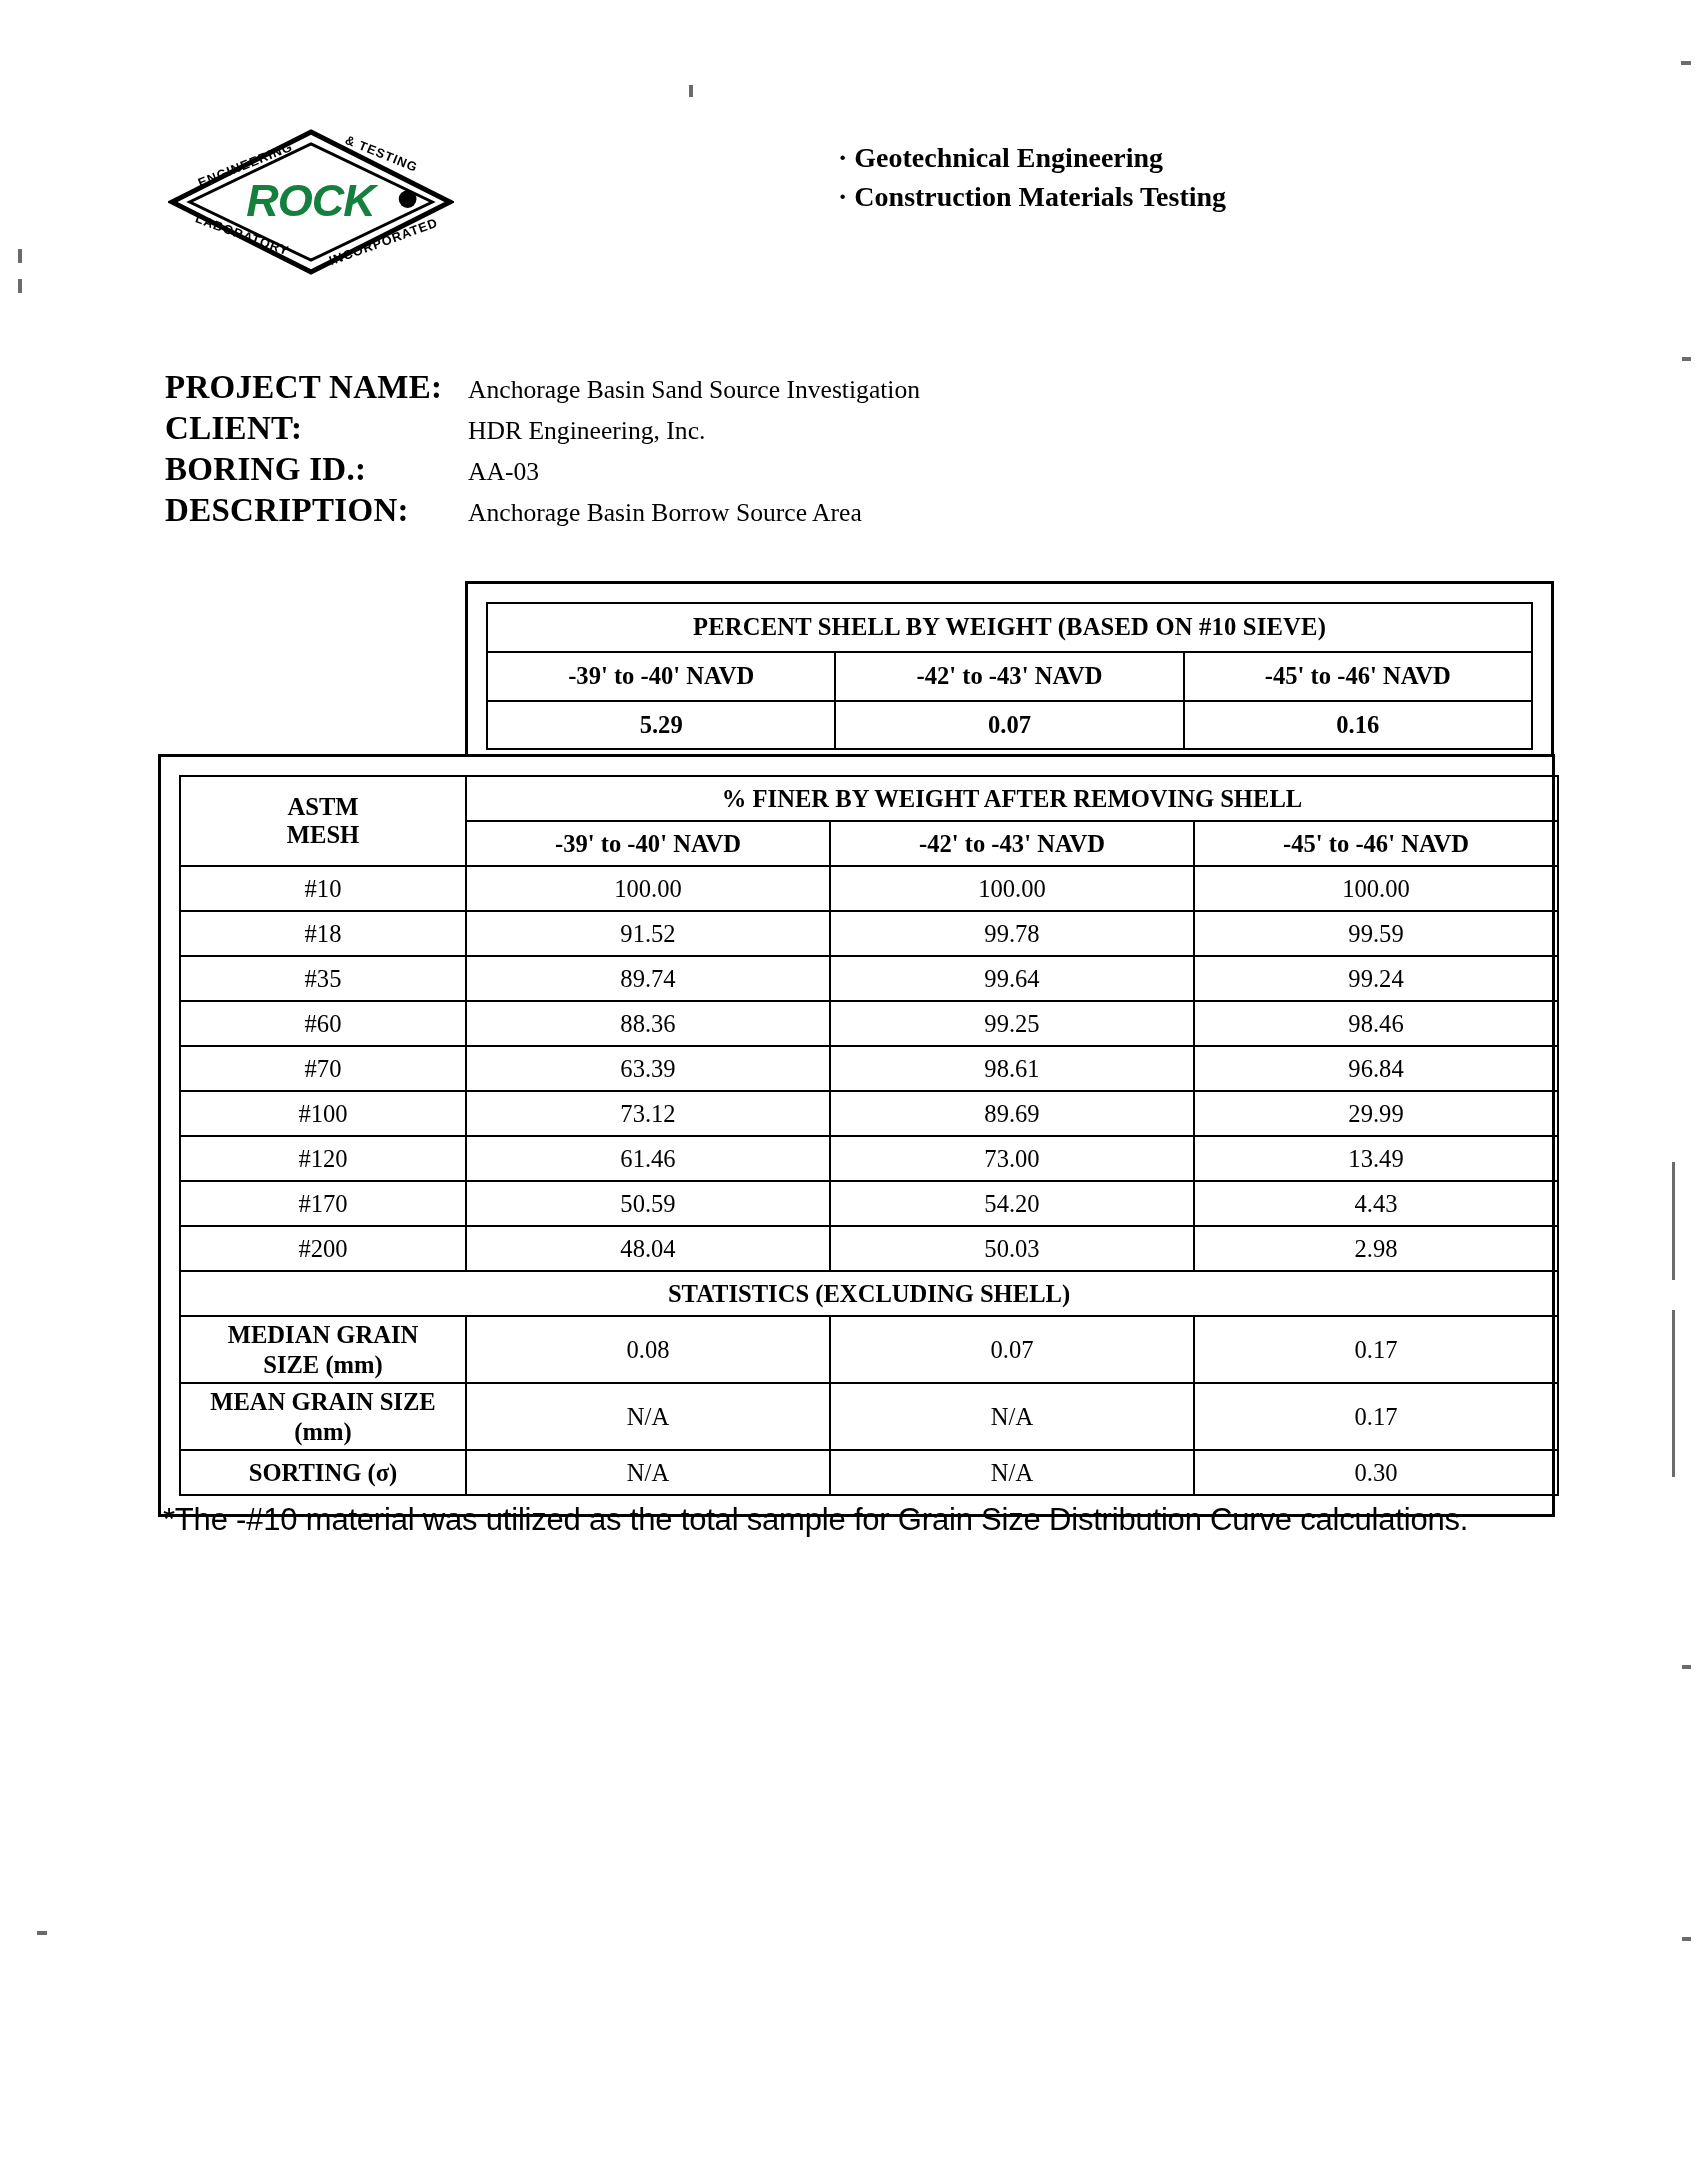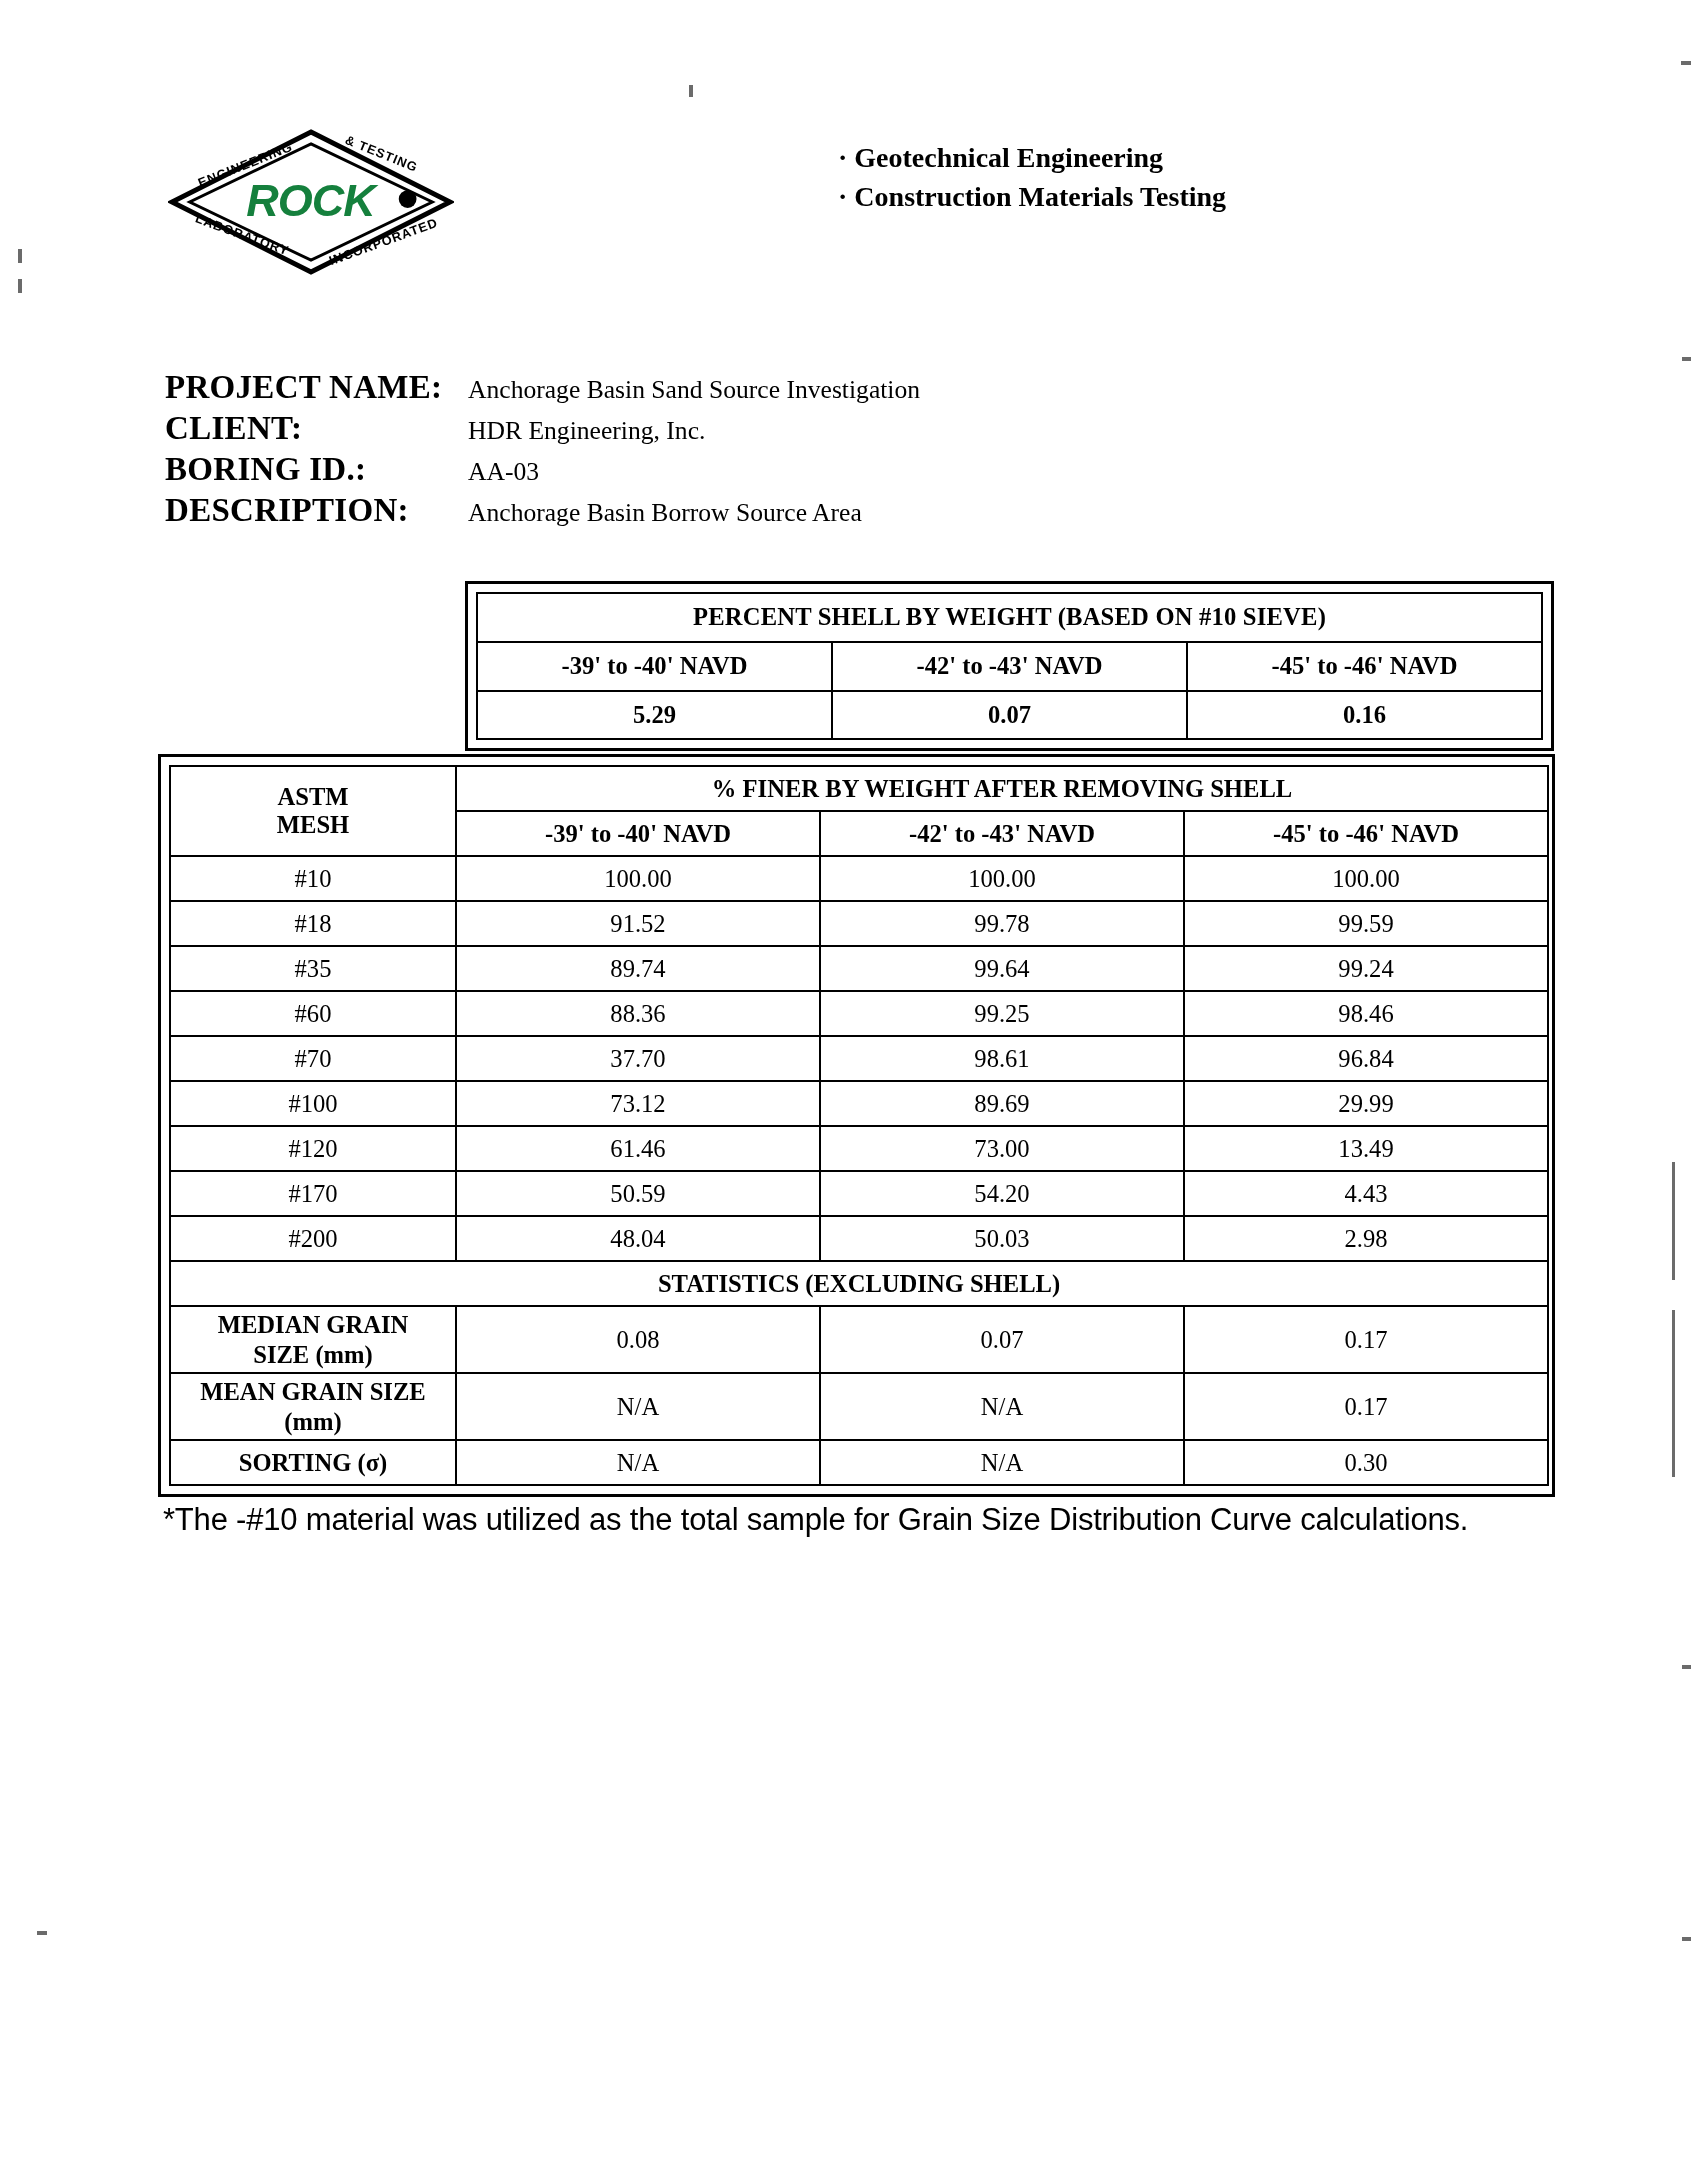--- a/index.html
+++ b/index.html
@@ -105,21 +105,21 @@
     left: 465px;
     width: 1089px;
   }
   table {
     border-collapse: collapse;
     width: 100%;
     table-layout: fixed;
   }
   .outer-box {
     border: 3px solid #000;
-    padding: 8px;
+    padding: 18px;
     background: #fff;
   }
   .shell-table td, .shell-table th {
     border: 2px solid #000;
     text-align: center;
     font-size: 24.6px;
     font-weight: bold;
     padding: 3.9px 2px;
     height: 39px;
   }
@@ -300,21 +300,21 @@
             <td>99.24</td>
           </tr>
           <tr>
             <td class="mesh-cell">#60</td>
             <td>88.36</td>
             <td>99.25</td>
             <td>98.46</td>
           </tr>
           <tr>
             <td class="mesh-cell">#70</td>
-            <td>37.70</td>
+            <td>63.39</td>
             <td>98.61</td>
             <td>96.84</td>
           </tr>
           <tr>
             <td class="mesh-cell">#100</td>
             <td>73.12</td>
             <td>89.69</td>
             <td>29.99</td>
           </tr>
           <tr>

